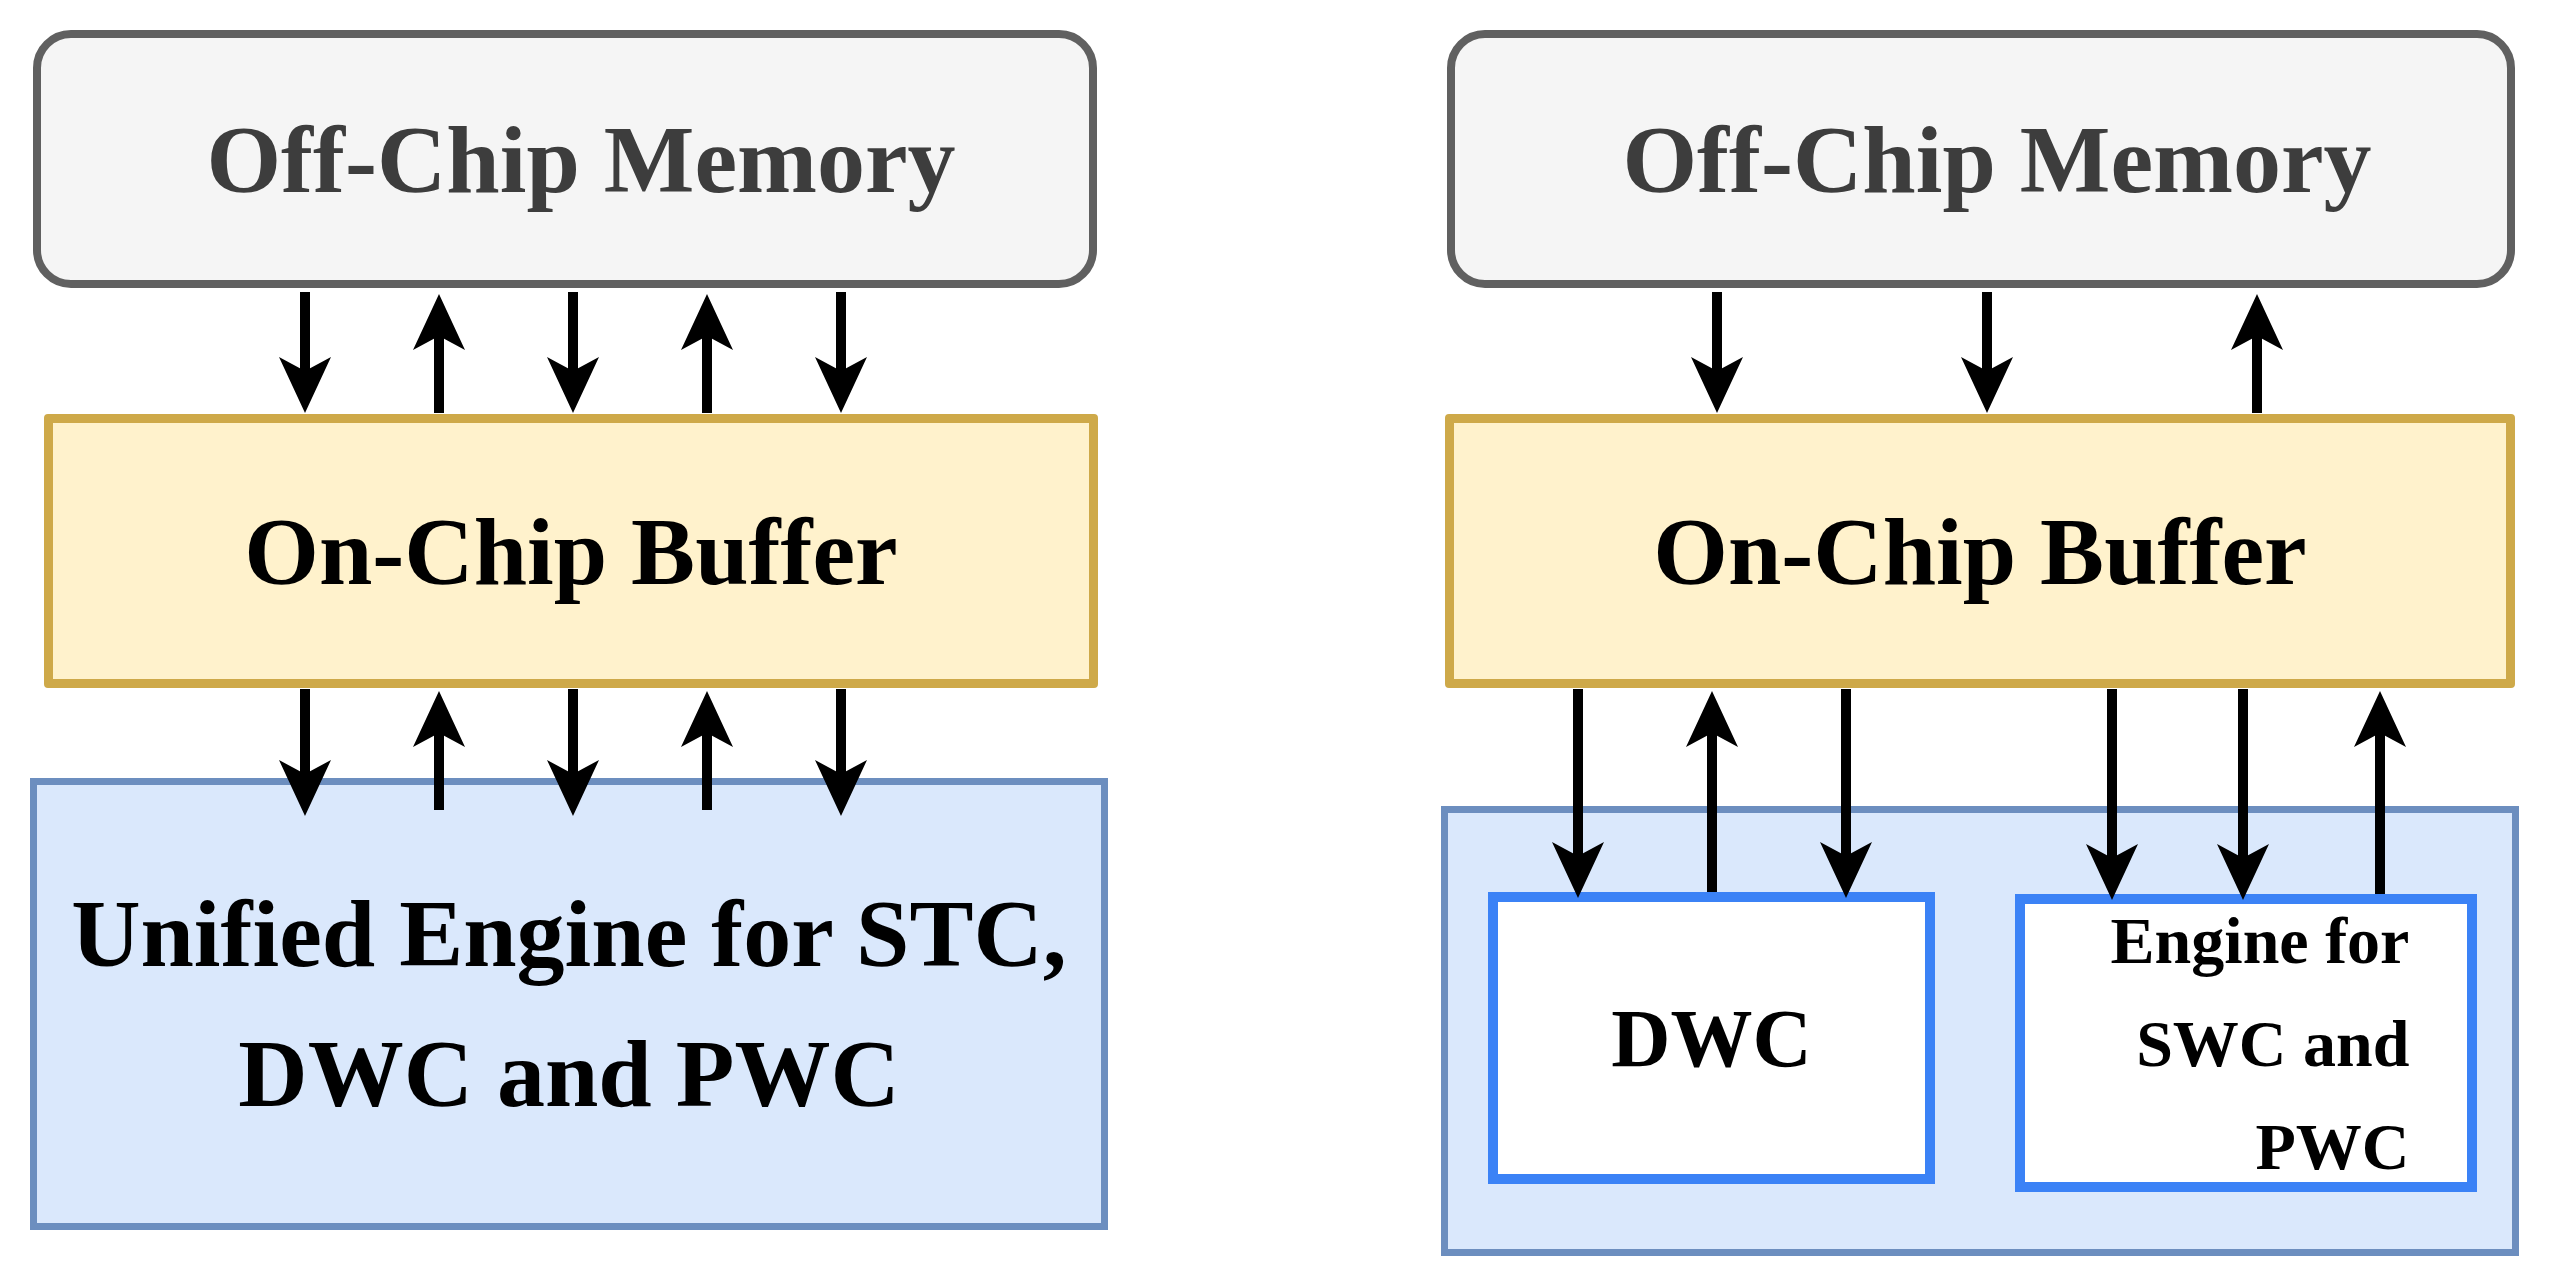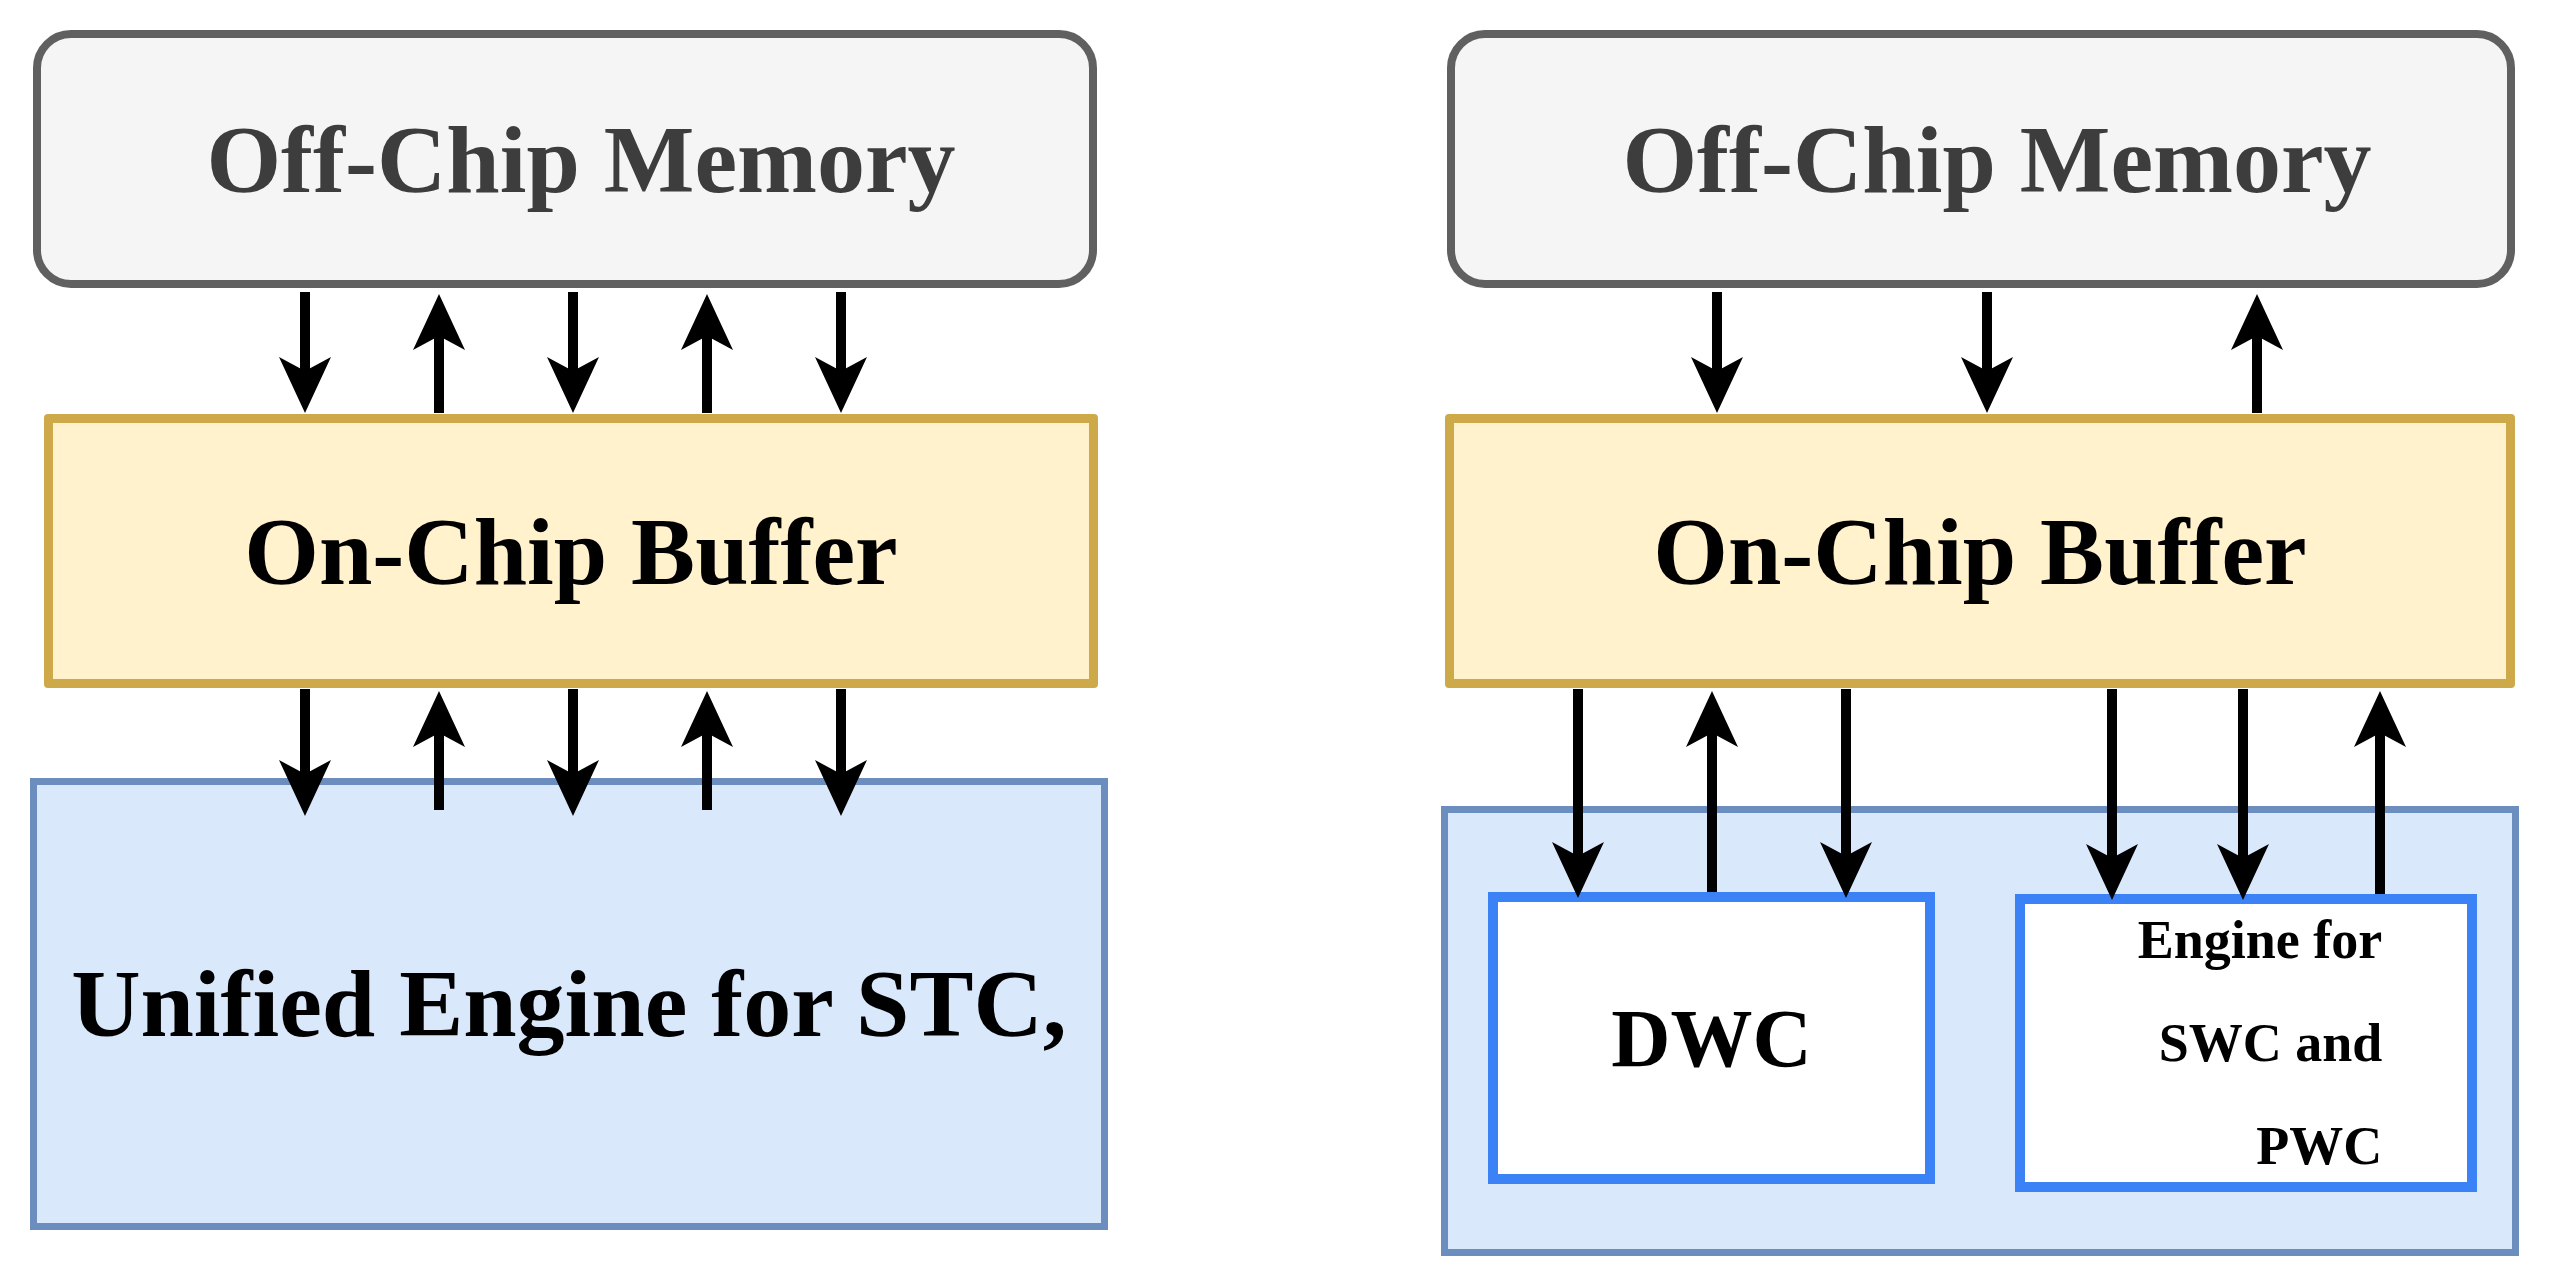--- a/index.html
+++ b/index.html
@@ -45,21 +45,21 @@
     background:#dae8fc;
     border:7px solid #6c8ebf;
   }
   .sub-engine{
     background:#ffffff;
     border:10px solid #3b82f6;
     color:#000000;
     text-align:right;
   }
   .dwc{ font-size:82px; line-height:107px; }
-  .swc{ font-size:54px; line-height:103px;padding-left:28px; }
+  .swc{ font-size:66px; line-height:103px;padding-left:28px; }
   .label-line{ display:block; }
   
   #left-offchip   { left:33px;   top:30px;  width:1064px; height:258px; }
   #left-buffer    { left:44px;   top:414px; width:1054px; height:274px; }
   #left-engine    { left:30px;   top:778px; width:1078px; height:452px; }
   #right-offchip  { left:1447px; top:30px;  width:1068px; height:258px; }
   #right-buffer   { left:1445px; top:414px; width:1070px; height:274px; }
   #right-container{ left:1441px; top:806px; width:1078px; height:450px; }
   #dwc-box        { left:1488px; top:892px; width:447px;  height:292px; }
   #swc-box        { left:2015px; top:894px; width:462px;  height:298px; }
@@ -74,20 +74,21 @@
     <span>Off-Chip Memory</span>
   </div>
 
   <div class="box buffer" id="left-buffer">
     <span>On-Chip Buffer</span>
   </div>
 
   <div class="box engine" id="left-engine">
     <div>
       <span class="label-line">Unified Engine for STC,</span>
+      <span class="label-line">DWC and PWC</span>
     </div>
   </div>
 
   <div class="box memory" id="right-offchip">
     <span>Off-Chip Memory</span>
   </div>
 
   <div class="box buffer" id="right-buffer">
     <span>On-Chip Buffer</span>
   </div>

